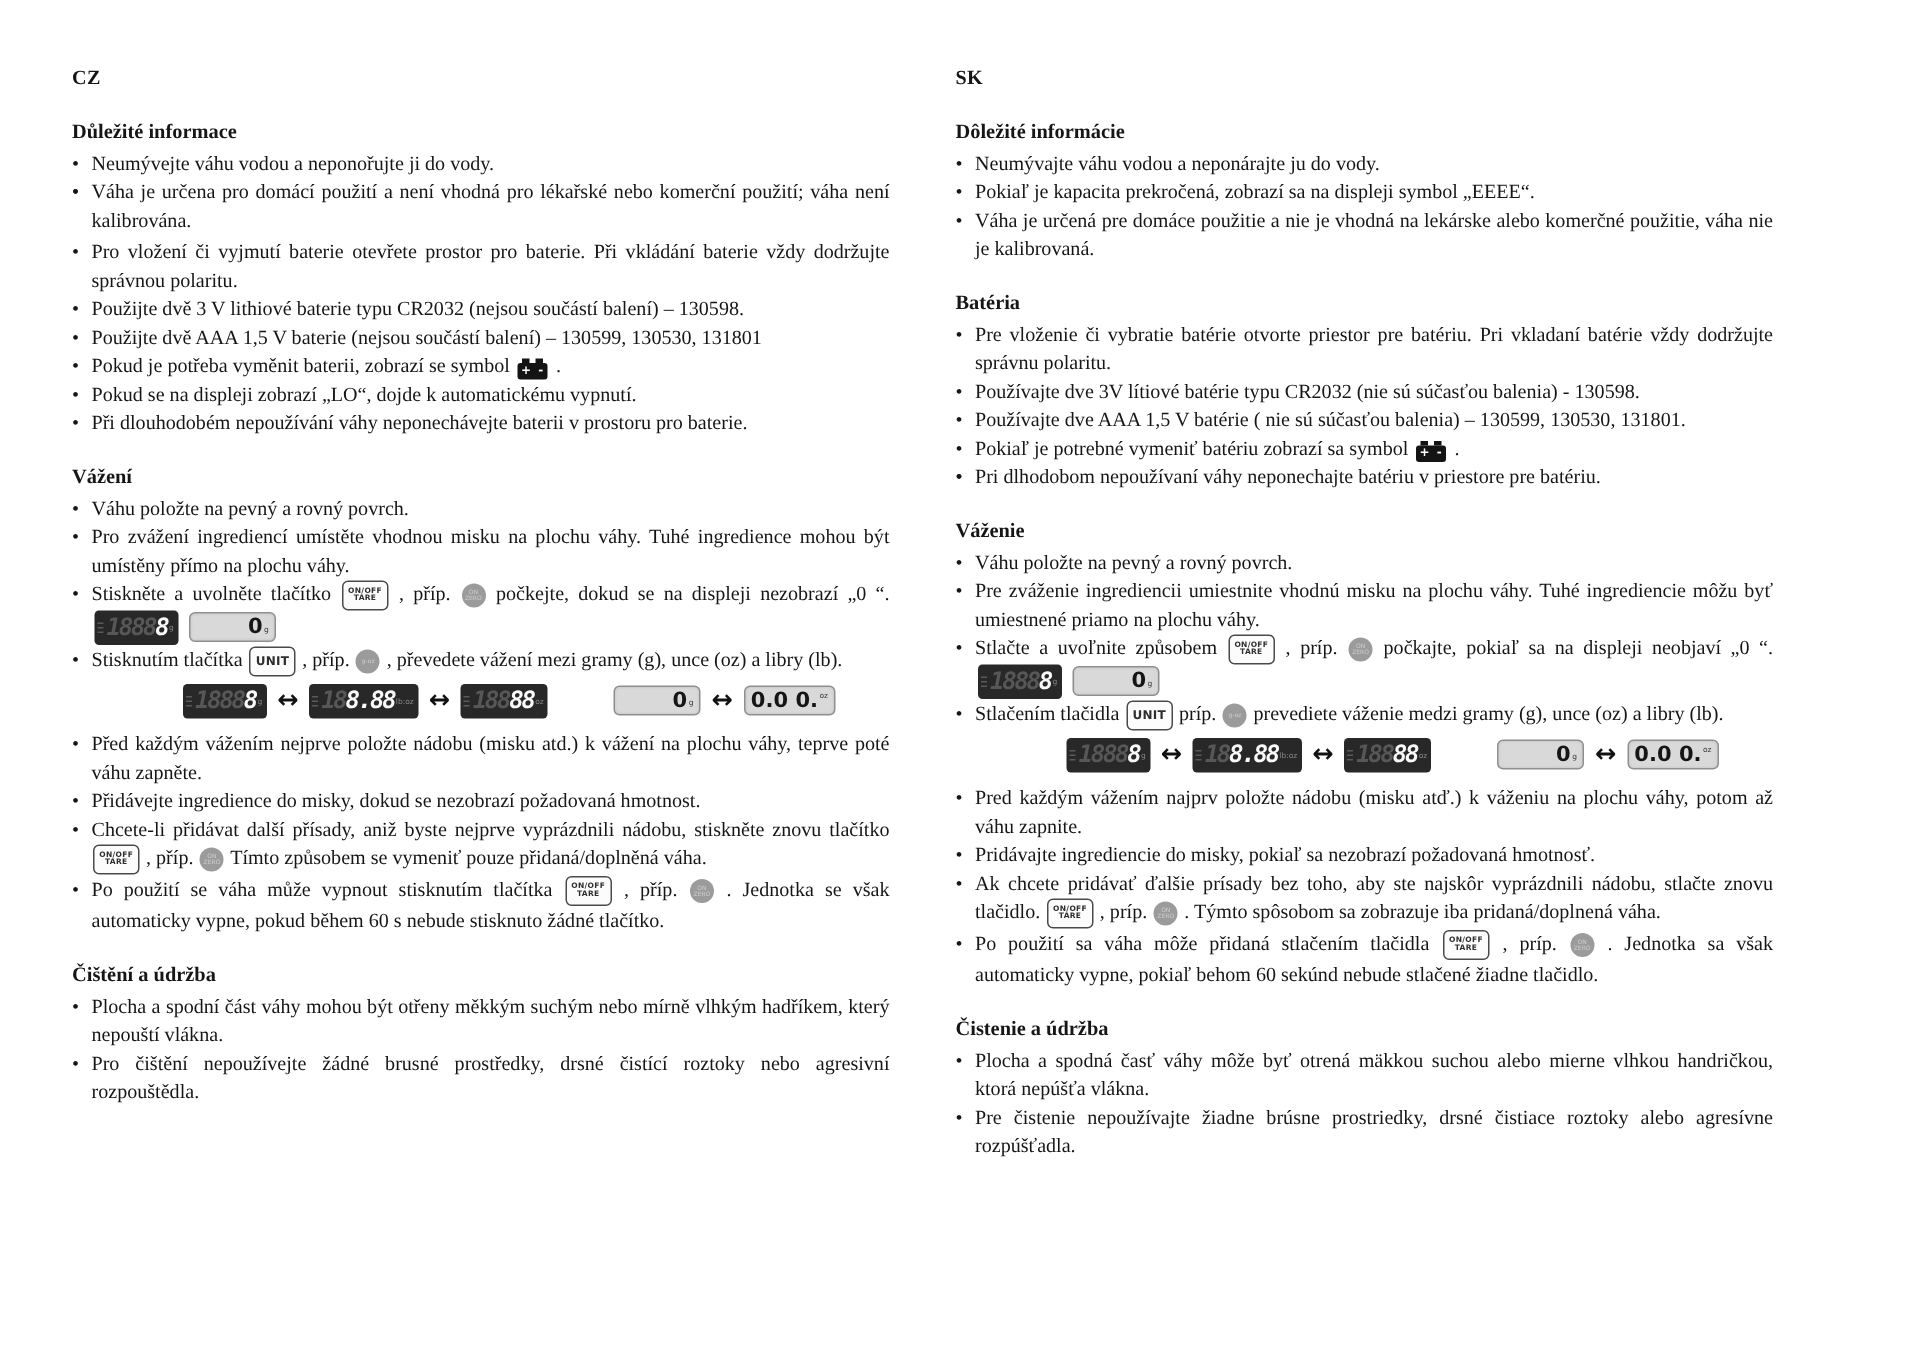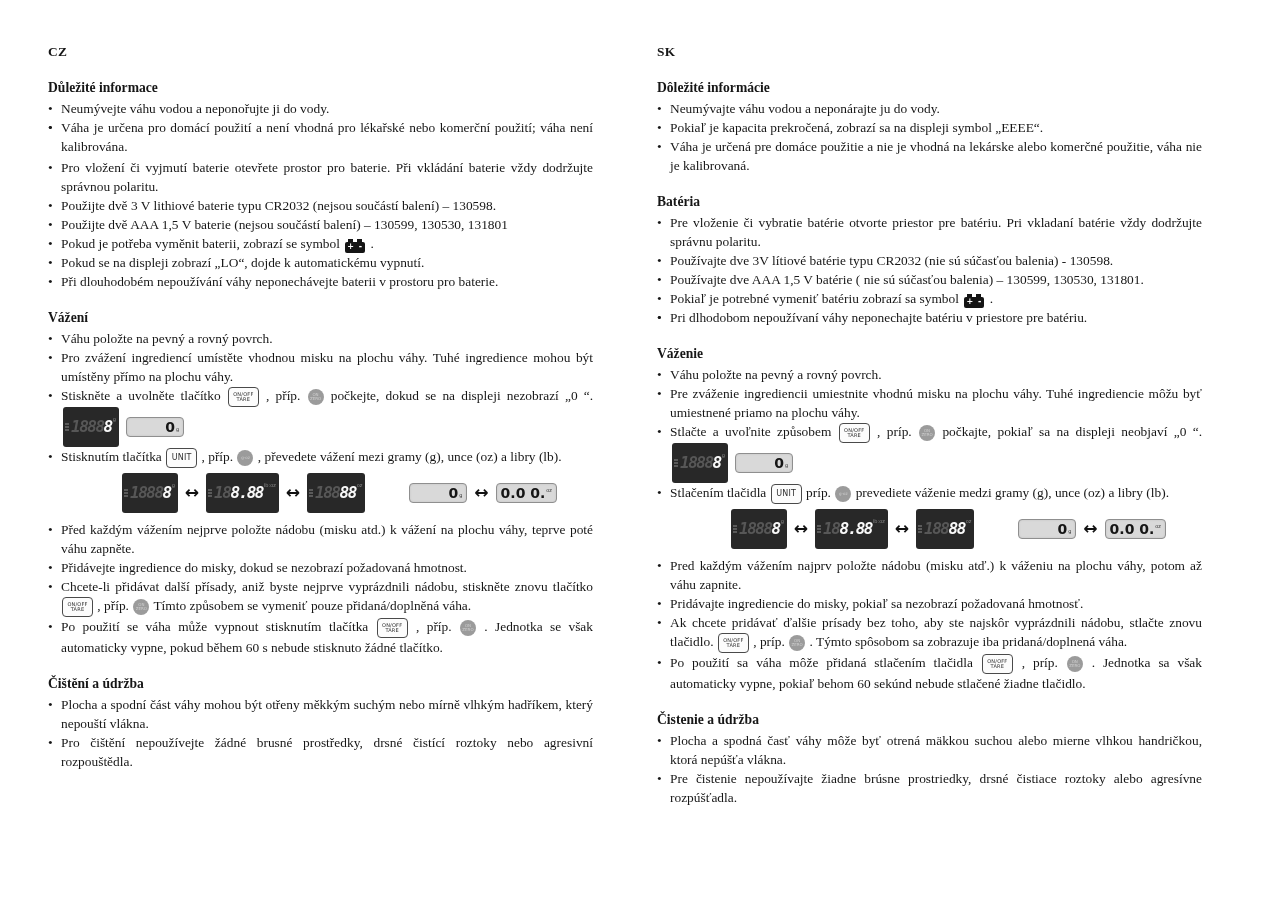--- a/index.html
+++ b/index.html
@@ -3,55 +3,55 @@
 <meta charset="utf-8">
 <style>
   html,body{margin:0;padding:0;}
   body{
     width:1276px;height:909px;overflow:hidden;background:#ffffff;
     font-family:"Liberation Serif","DejaVu Serif",serif;
     font-size:13.4px;line-height:19px;color:#161616;
   }
   #page{
     box-sizing:border-box;width:1276px;height:909px;
-    padding:42px 58px 0 48px;display:flex;gap:64px;
+    padding:42px 58px 0 48px;display:flex;gap:44px;
   }
   .column{flex:0 0 545px;max-width:545px;}
   .lang{font-weight:bold;margin-bottom:14px;letter-spacing:.3px;}
   .section{margin-bottom:2px;}
   .sec-title{font-weight:bold;font-size:13.6px;margin:17px 0 2px 0;}
   .bullet{position:relative;padding-left:13px;text-align:justify;}
   .bullet .marker{position:absolute;left:0;top:0;}
   
   .btn-rect{
     display:inline-flex;flex-direction:column;align-items:center;justify-content:center;
     border:1.2px solid #4a4a4a;border-radius:4px;min-width:25px;height:17px;
     padding:1px 2px 0;vertical-align:middle;background:#fcfcfc;line-height:1;margin:0 1px;
   }
-  .btn-rect .bl{font-family:"DejaVu Sans",sans-serif;font-weight:normal;font-size:5px;color:#2e2e2e;letter-spacing:.2px;}
+  .btn-rect .bl{font-family:"DejaVu Sans",sans-serif;font-weight:bold;font-size:5px;color:#2e2e2e;letter-spacing:.2px;}
   .btn-rect.unit .bl{font-size:8px;}
   .btn-circle{
     display:inline-flex;flex-direction:column;align-items:center;justify-content:center;
     width:16px;height:16px;border-radius:50%;background:#9b9b9b;vertical-align:middle;
     line-height:1;margin:0 1px;
   }
   .btn-circle .cl{font-family:"DejaVu Sans",sans-serif;font-size:4px;color:#cfcfcf;}
   .battery{
     position:relative;display:inline-flex;align-items:center;justify-content:center;
     width:20px;height:11px;background:#141414;border-radius:2px;vertical-align:-1px;margin:0 2px;
   }
   .battery::before{
     content:"";position:absolute;top:-3px;left:3px;width:5px;height:3px;background:#141414;
     box-shadow:9px 0 0 #141414;
   }
   .battery .bt{color:#fff;font-family:"DejaVu Sans",sans-serif;font-weight:bold;font-size:8px;line-height:1;letter-spacing:1px;}
   
   .lcd{
     display:inline-flex;align-items:center;background:#282828;border-radius:3px;
-    height:40px;padding:0 3px 0 2px;vertical-align:middle;margin:0 2px;
+    height:23px;padding:0 3px 0 2px;vertical-align:middle;margin:0 2px;
   }
   .lcd .ticks{display:flex;flex-direction:column;gap:1.5px;margin-right:2px;}
   .lcd .ticks i{display:block;width:4px;height:1.5px;background:#5a5a5a;}
   .lcd .d{font-family:"DejaVu Sans Mono",monospace;font-style:italic;font-weight:bold;
     font-size:16px;letter-spacing:-1.5px;line-height:1;white-space:nowrap;}
   .lcd .ghost{color:#575757;}
   .lcd .bright{color:#fafafa;}
   .lcd .u{font-size:5px;color:#8a8a8a;align-self:flex-start;margin:3px 0 0 1px;font-style:normal;font-family:"DejaVu Sans",sans-serif;}
   
   .lcdg{

